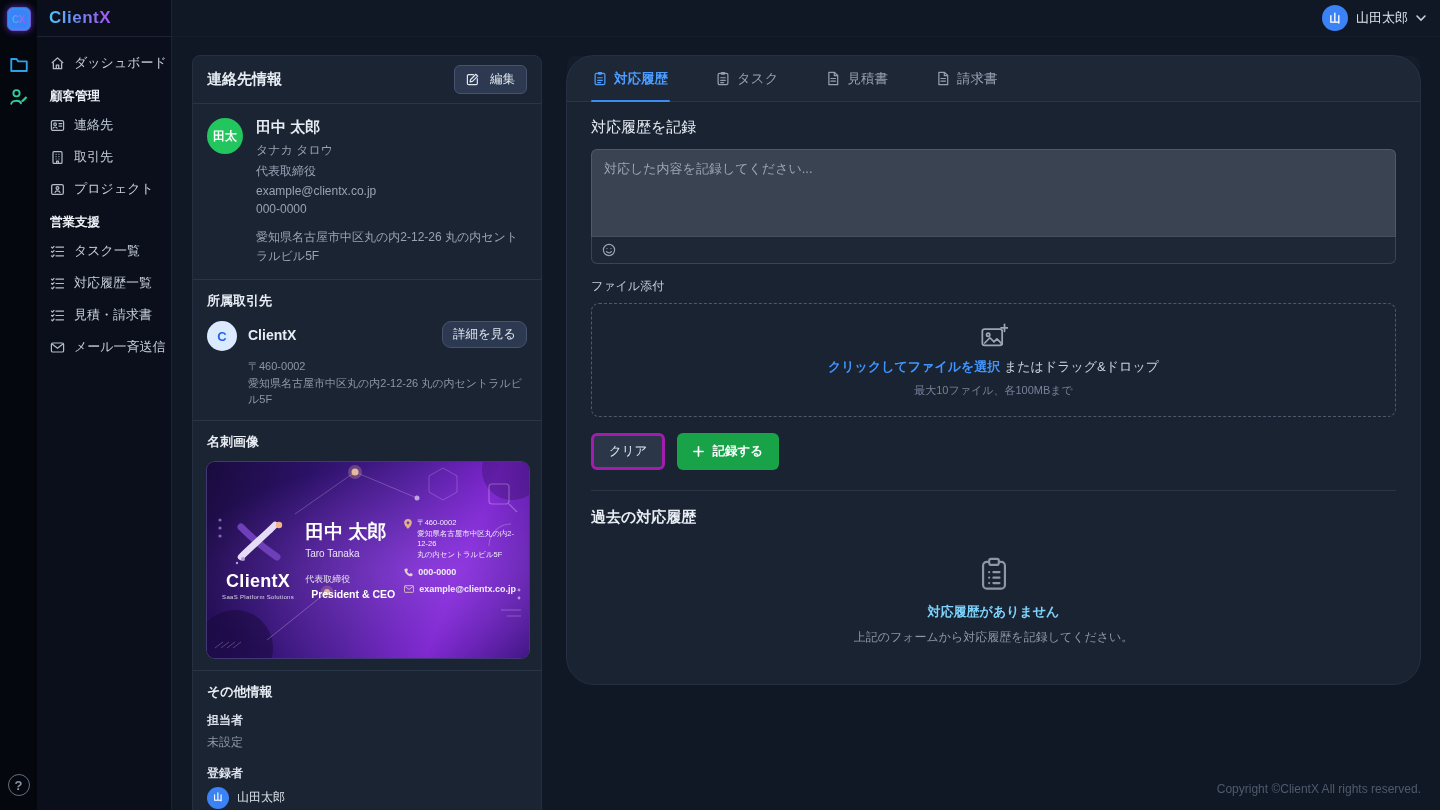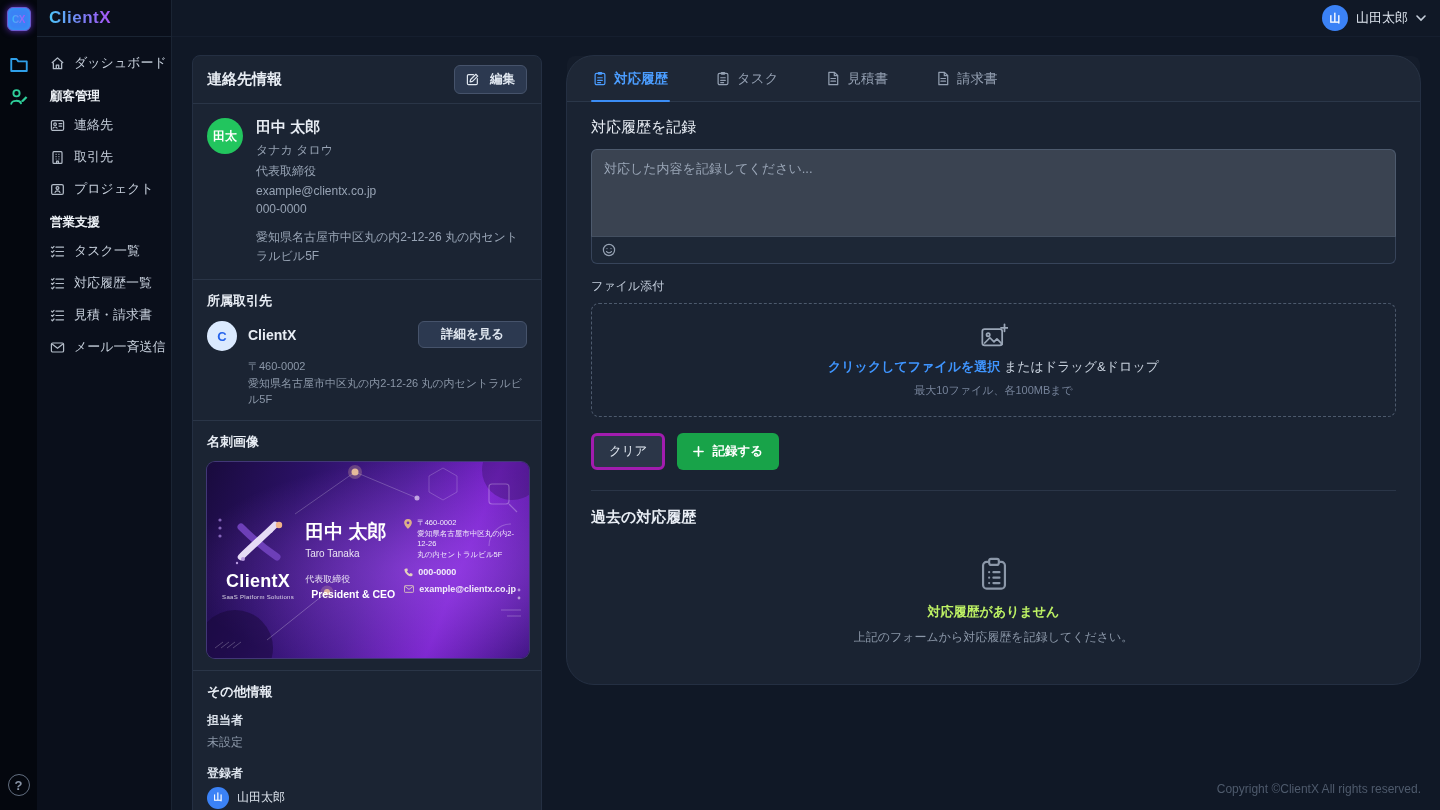--- a/index.html
+++ b/index.html
@@ -43,34 +43,34 @@
   .content { flex:1; display:flex; gap:24px; padding:18px 19px 0 20px; align-items:flex-start; min-height:0; }
 
   .panel { background:#1b2433; border:1px solid #242f42; border-radius:8px; }
   .left-panel { width:350px; flex-shrink:0; }
   .right-panel { flex:1; background:#1a2332;border-radius:28px; }
 
   
   .lp-header { display:flex; justify-content:space-between; align-items:center; padding:9px 14px; border-bottom:1px solid #2a3547; }
   .lp-title { font-size:15px; font-weight:bold; }
   .btn-ghost { display:inline-flex; align-items:center; gap:11px; padding:5px 11px; background:#2c3950; border:1px solid #46536b;
-    border-radius:6px; color:#dfe6ef; font-size:12.5px; cursor:pointer; font-family:inherit;font-weight:bold; }
+    border-radius:6px; color:#dfe6ef; font-size:12.5px; cursor:pointer; font-family:inherit; }
 
   .lp-contact { padding:14px; display:flex; gap:13px; border-bottom:1px solid #2a3547; }
   .lp-contact .avatar { width:36px; height:36px; font-size:12px; }
   .c-name { font-size:15px; font-weight:bold; margin-bottom:5px; }
   .c-line { font-size:12px; color:#97a3b4; margin-bottom:4px; }
   .c-addr { font-size:12px; color:#97a3b4; margin-top:12px; line-height:1.55; }
 
   .lp-section { padding:12px 14px; border-bottom:1px solid #2a3547; }
   .lp-sec-title { font-size:13px; font-weight:bold; margin-bottom:11px; }
   .company-row { display:flex; align-items:flex-start; gap:11px; }
   .avatar-light { width:30px; height:30px; background:#dbeafe; color:#2563eb; font-size:13px; }
   .company-name { font-size:14px; font-weight:bold; padding-top:6px; }
-  .company-row .btn-ghost { margin-left:auto; padding:4px 22px; }
+  .company-row .btn-ghost { margin-left:auto; padding:4px 10px;border-radius:9px; }
   .company-addr { margin-left:41px; margin-top:7px; font-size:11px; color:#8b97a8; line-height:1.5; }
 
   
   .bcard { position:relative; width:322px; height:196px; border-radius:8px; overflow:hidden; cursor:pointer;
     background:
       radial-gradient(120% 90% at 68% 55%, rgba(168,85,247,.50), rgba(0,0,0,0) 62%),
       linear-gradient(112deg,#190b3d 0%,#2b1166 26%,#4c1d95 52%,#7a23cc 74%,#3d1380 100%);
     box-shadow:0 0 0 1px rgba(139,92,246,.35); }
   .bcard svg.bc-decor { position:absolute; inset:0; }
   .bcard-inner { position:absolute; inset:0; display:flex; align-items:center; padding:0 13px; gap:9px; }
@@ -120,21 +120,21 @@
 
   .form-actions { display:flex; gap:12px; margin:16px 0 20px; }
   .btn-clear { padding:7px 15px; background:#2b3648; border:3px solid #a21caf; border-radius:6px; color:#dfe6ef; font-size:12.5px; cursor:pointer; font-family:inherit; }
   .btn-submit { display:inline-flex; align-items:center; gap:8px; padding:7px 16px; background:#18a349; border:none;
     border-radius:6px; color:#fff; font-size:12.5px; font-weight:bold; cursor:pointer; font-family:inherit; }
 
   .rp-divider { border-top:1px solid #2a3547; }
   .history-heading { font-size:15px; font-weight:bold; margin-top:17px; }
   .empty { display:flex; flex-direction:column; align-items:center; padding:30px 0 38px; }
   .empty-icon { color:#8b97a8; margin-bottom:12px; }
-  .empty-title { font-size:13px; font-weight:bold; color:#bef264; margin-bottom:8px; }
+  .empty-title { font-size:13px; font-weight:bold; color:#7dd3fc; margin-bottom:8px; }
   .empty-hint { font-size:12px; color:#8b97a8; }
 
   .footer { position:absolute; bottom:14px; right:19px; font-size:12px; color:#4e5a6c; }
 </style>
 </head>
 <body>
 
 <div class="app">
 
   <div class="rail">

